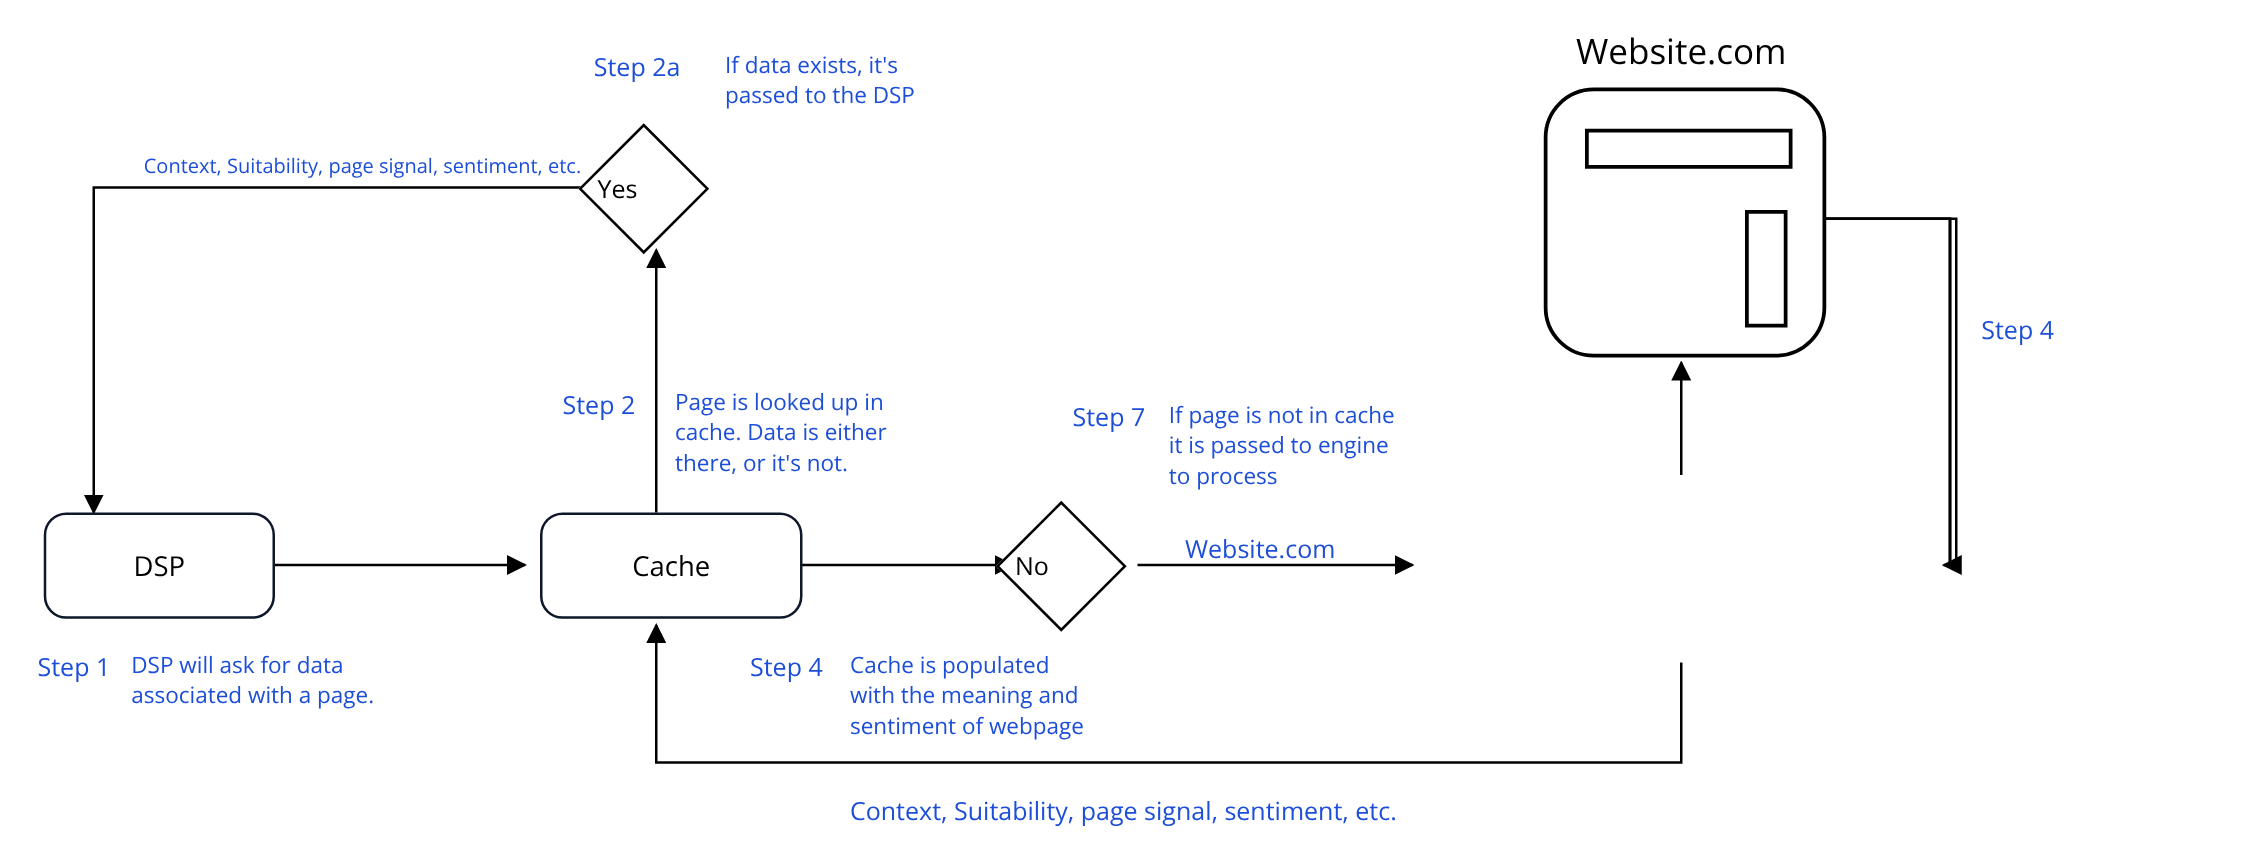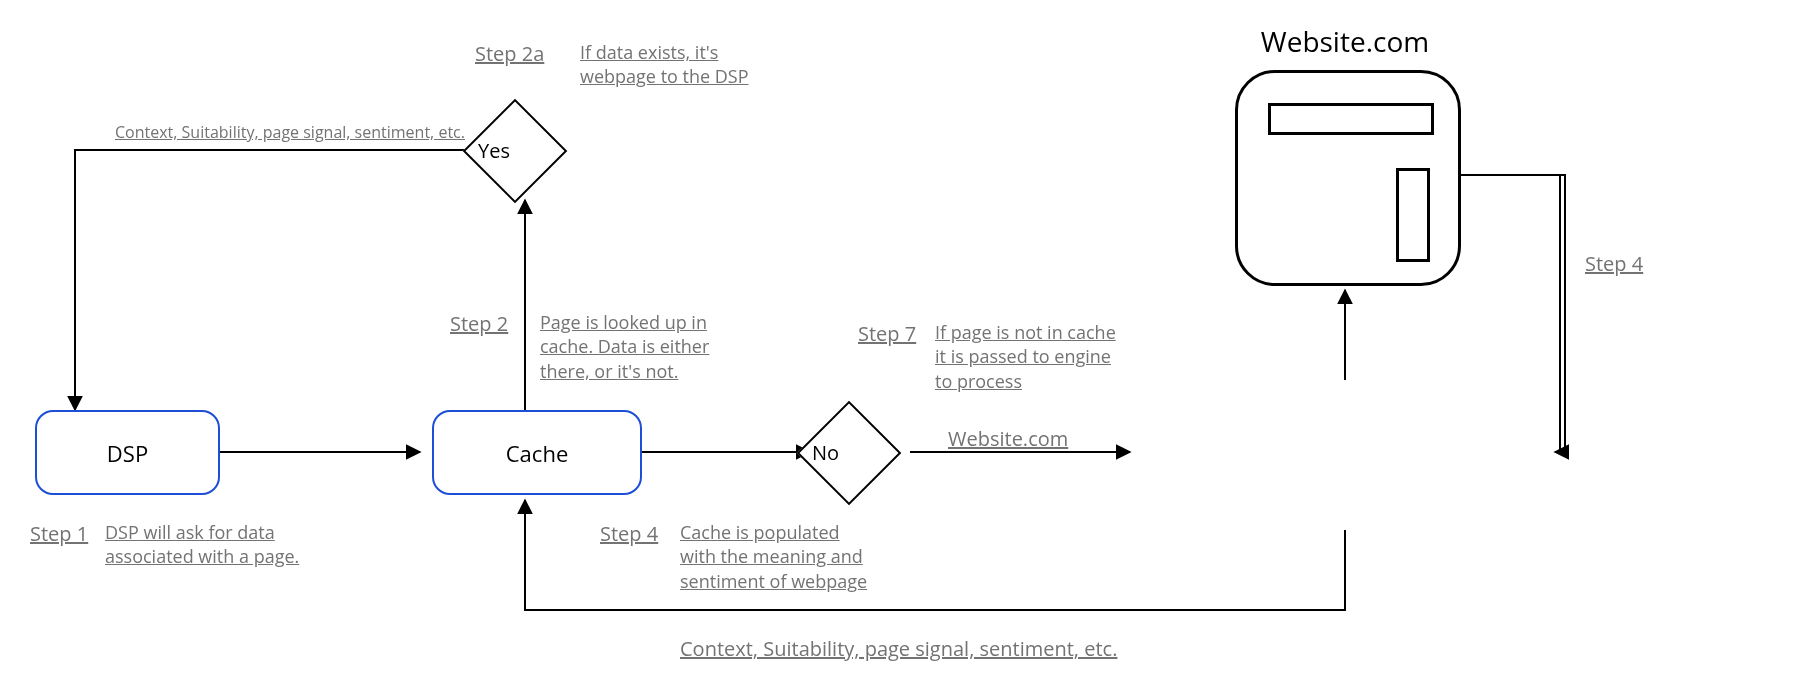--- a/index.html
+++ b/index.html
@@ -17,21 +17,21 @@
   svg.wires {
     position: absolute;
     left: 0; top: 0;
     width: 1801px;
     height: 692px;
     pointer-events: none;
   }
   .node {
     position: absolute;
     box-sizing: border-box;
-    border: 2px solid #1d4ed8;
+    border: 2px solid #0f172a;
     background: #fff;
     display: flex;
     align-items: center;
     justify-content: center;
     font-size: 22px;
   }
   .node.rounded { border-radius: 18px; }
   .diamond-wrap {
     position: absolute;
     display: flex;
@@ -47,22 +47,21 @@
   }
   .diamond-label {
     position: absolute;
     font-size: 20px;
     text-align: center;
   }
   .label {
     position: absolute;
     font-size: 18px;
     line-height: 1.35;
-    color: #737373;
-    text-decoration: underline;
+    color: #1d4ed8;
   }
   .label.small { font-size: 16px; }
   .step-title { font-size: 20px; }
   .website-title {
     position: absolute;
     font-size: 28px;
     text-align: center;
   }
   
   .site-icon {
@@ -153,21 +152,21 @@
     <div class="bar2"></div>
   </div>
 
   <div class="label step-title" style="left:30px; top:520px;">Step 1</div>
   <div class="label" style="left:105px; top:520px; width:200px;">DSP will ask for data associated with a page.</div>
 
   <div class="label step-title" style="left:450px; top:310px;">Step 2</div>
   <div class="label" style="left:540px; top:310px; width:200px;">Page is looked up in cache. Data is either there, or it's not.</div>
 
   <div class="label step-title" style="left:475px; top:40px;">Step 2a</div>
-  <div class="label" style="left:580px; top:40px; width:190px;">If data exists, it's webpage to the DSP</div>
+  <div class="label" style="left:580px; top:40px; width:190px;">If data exists, it's passed to the DSP</div>
 
   <div class="label step-title" style="left:858px; top:320px;">Step 7</div>
   <div class="label" style="left:935px; top:320px; width:190px;">If page is not in cache it is passed to engine to process</div>
 
   <div class="label step-title" style="left:1585px; top:250px;">Step 4</div>
 
   <div class="label step-title" style="left:600px; top:520px;">Step 4</div>
   <div class="label" style="left:680px; top:520px; width:200px;">Cache is populated with the meaning and sentiment of webpage</div>
 
   <div class="label small" style="left:115px; top:122px; width:380px;">Context, Suitability, page signal, sentiment, etc.</div>

